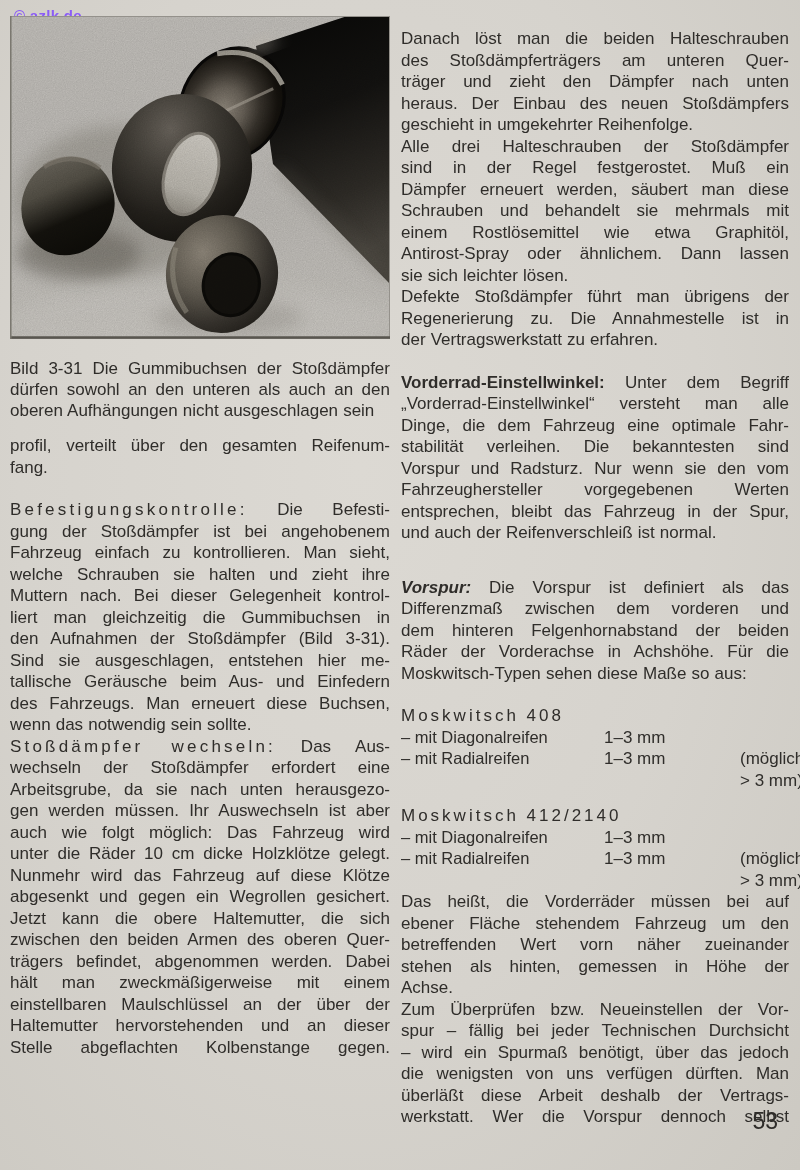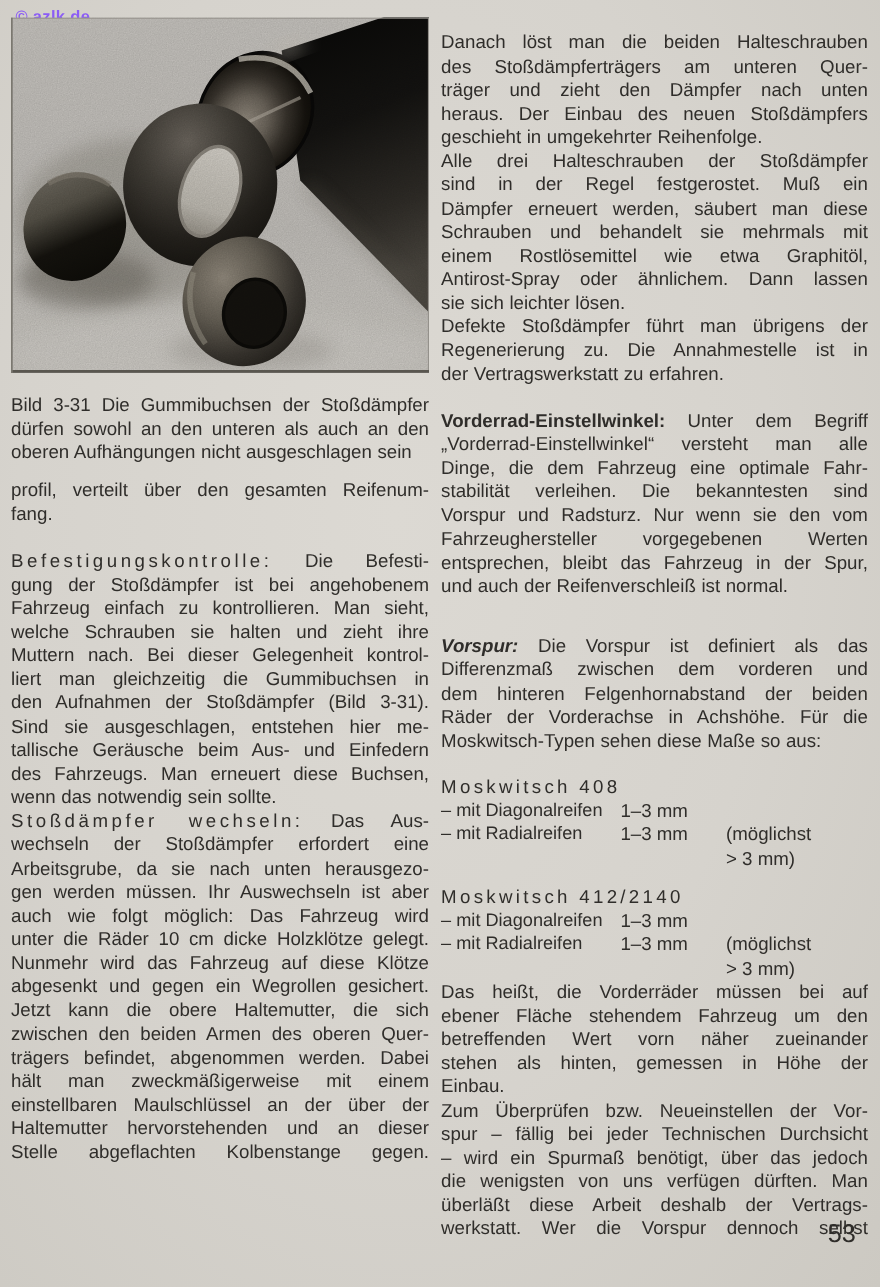--- a/index.html
+++ b/index.html
@@ -22,21 +22,21 @@
   .spaced{letter-spacing:3.2px;}
   .bold{font-weight:bold;}
   .bolditalic{font-weight:bold;font-style:italic;}
   .block{margin-top:0;}
   .gap-xs{margin-top:0;}
   .gap-sm{margin-top:14px;}
   .gap-md{margin-top:21px;}
   .gap-lg{margin-top:33px;}
   .kind-caption{margin-top:19px;line-height:21px;}
   .spec-title{letter-spacing:3px;}
-  .spec-row{display:grid;grid-template-columns:163px 96px 1fr;line-height:21.5px;}
+  .spec-row{display:grid;grid-template-columns:163px 96px 1fr;line-height:21.5px;gap:40px;}
   .spec-row .lab{white-space:nowrap;font-size:16.5px;}
   .spec-row .val{white-space:nowrap;}
   .spec-row .note{text-align:left;padding-right:8px;white-space:nowrap;}
   .pagenum{position:absolute;right:22px;top:1108px;font-size:23px;}
 </style>
 </head>
 <body>
 
 <div class="watermark">© azlk.de</div>
 
@@ -240,21 +240,21 @@
           <span class="lab"></span>
           <span class="val"></span>
           <span class="note">&gt; 3 mm)</span>
         </div>
       </div>
       <div class="block kind-para">
         <div class="line"><span>Das heißt, die Vorderräder müssen bei auf</span></div>
         <div class="line"><span>ebener Fläche stehendem Fahrzeug um den</span></div>
         <div class="line"><span>betreffenden Wert vorn näher zueinander</span></div>
         <div class="line"><span>stehen als hinten, gemessen in Höhe der</span></div>
-        <div class="line end"><span>Einbau.</span></div>
+        <div class="line end"><span>Achse.</span></div>
         <div class="line"><span>Zum Überprüfen bzw. Neueinstellen der Vor-</span></div>
         <div class="line"><span>spur – fällig bei jeder Technischen Durchsicht</span></div>
         <div class="line"><span>– wird ein Spurmaß benötigt, über das jedoch</span></div>
         <div class="line"><span>die wenigsten von uns verfügen dürften. Man</span></div>
         <div class="line"><span>überläßt diese Arbeit deshalb der Vertrags-</span></div>
         <div class="line"><span>werkstatt. Wer die Vorspur dennoch selbst</span></div>
       </div>
     </div>
 </div>
 

